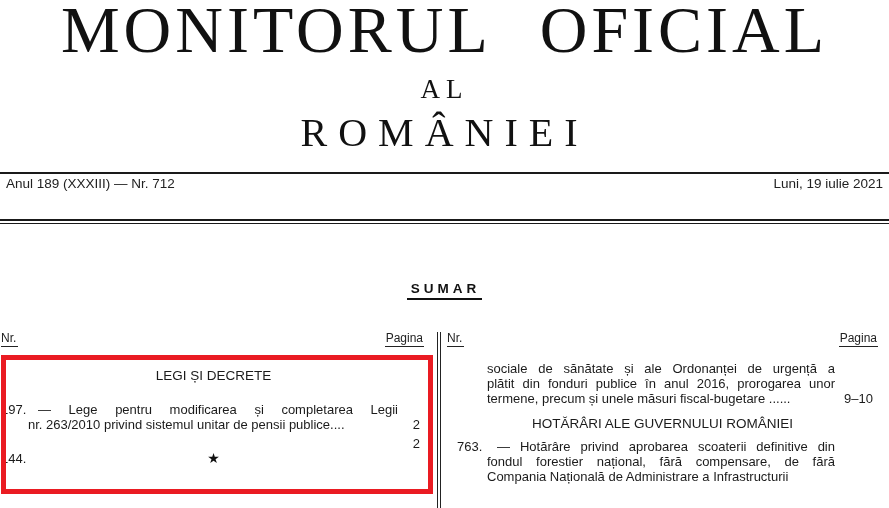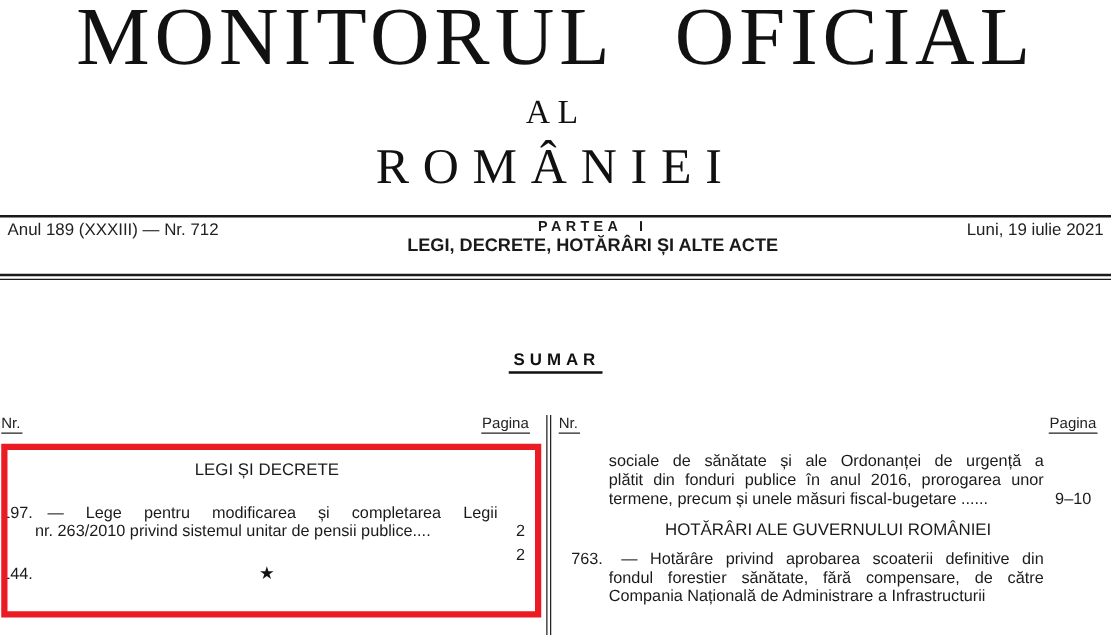--- a/index.html
+++ b/index.html
@@ -76,24 +76,20 @@
 
   <div class="masthead">
     <div class="m-line m1">MONITORUL OFICIAL</div>
     <div class="m-line m2">AL</div>
     <div class="m-line m3">ROMÂNIEI</div>
   </div>
 
   <div class="rule-top"></div>
   <div class="band">
     <div class="band-left">Anul 189 (XXXIII) — Nr. 712</div>
-    <div class="band-center">
-      <div class="band-part">PARTEA I</div>
-      <div class="band-sub">LEGI, DECRETE, HOTĂRÂRI ȘI ALTE ACTE</div>
-    </div>
     <div class="band-right">Luni, 19 iulie 2021</div>
   </div>
   <div class="rule-dbl-a"></div>
   <div class="rule-dbl-b"></div>
 
   <div class="sumar-wrap">
     <span class="sumar">SUMAR</span>
   </div>
 
   <div class="toc">
@@ -137,21 +133,21 @@
           </div>
         <span class="toc-page">9–10</span>
       </div>
 
       <div class="section-heading">HOTĂRÂRI ALE GUVERNULUI ROMÂNIEI</div>
 
       <div class="toc-item hang numbered">
         <span class="toc-num">763.</span>
         <div class="toc-text">
             <div class="toc-line first">— Hotărâre privind aprobarea scoaterii definitive din</div>
-            <div class="toc-line">fondul forestier sănătate, fără compensare, de către</div>
+            <div class="toc-line">fondul forestier național, fără compensare, de fără</div>
             <div class="toc-line last">Compania Națională de Administrare a Infrastructurii</div>
           </div>
       </div>
     </div>
 
     <div class="highlight-box" style="border-color: rgb(234, 27, 34);"></div>
   </div>
 
 </div>
 

